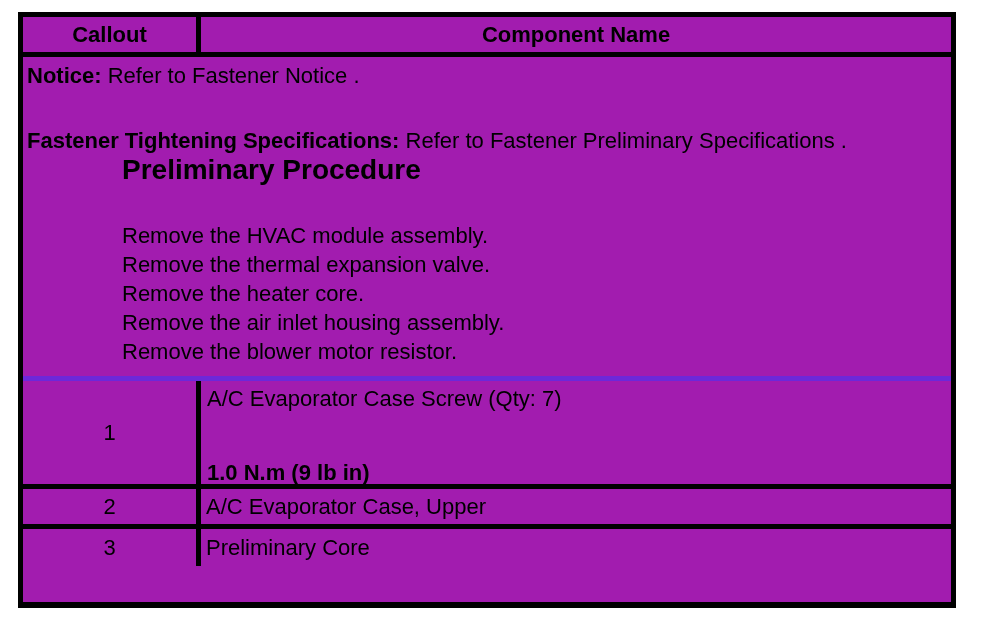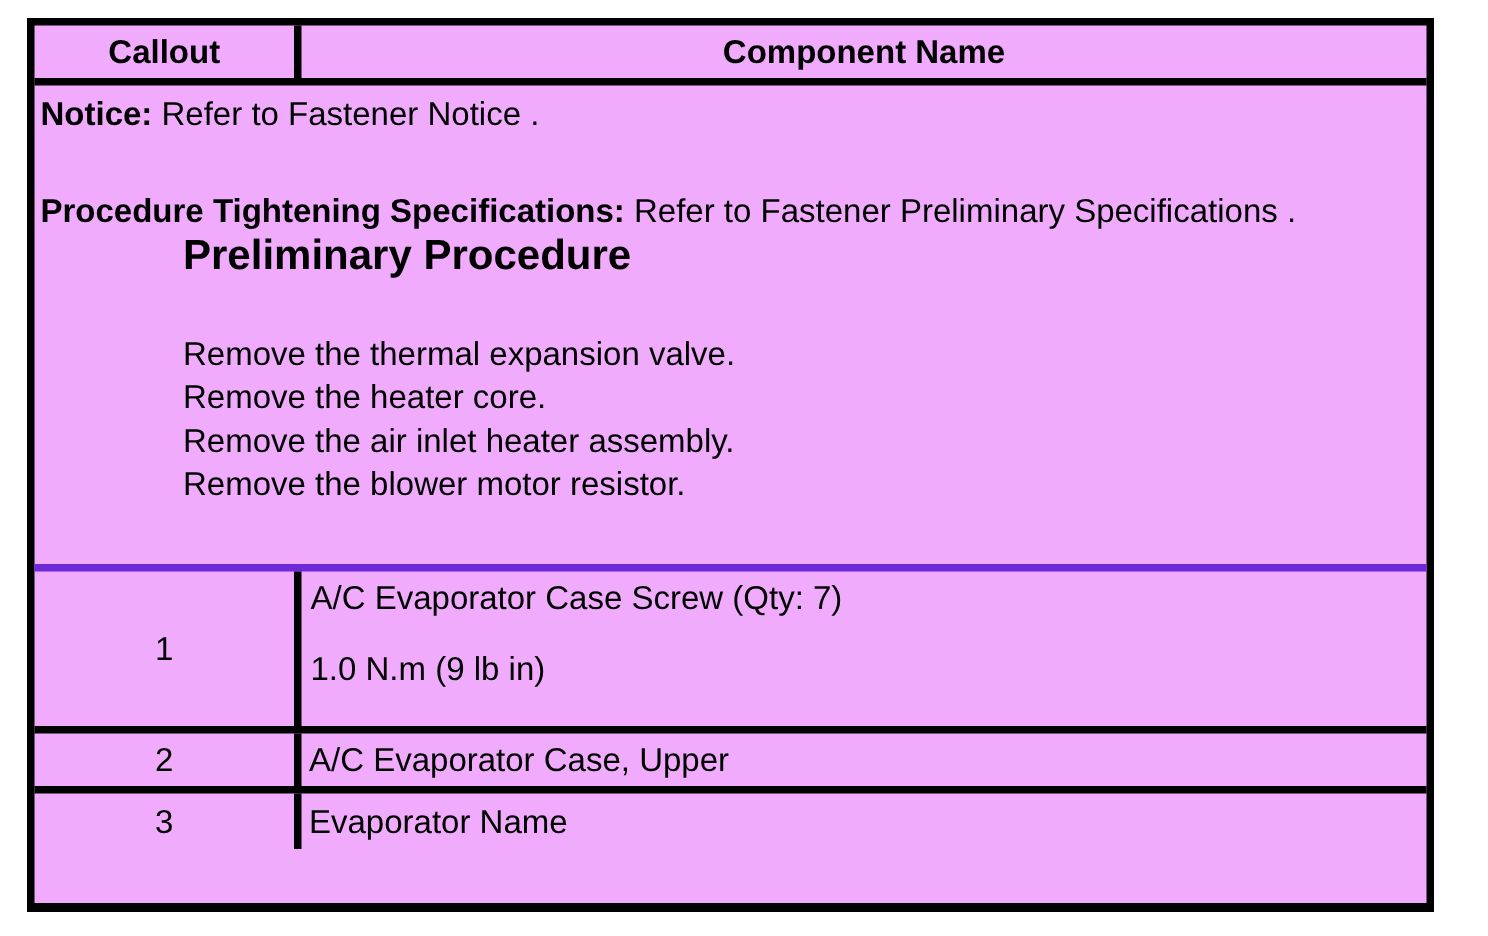--- a/index.html
+++ b/index.html
@@ -9,21 +9,21 @@
     font-family: "Liberation Sans", "DejaVu Sans", sans-serif;
     color: #000000;
     overflow: hidden;
   }
   .doc-table {
     position: absolute;
     left: 18px; top: 12px;
     width: 938px; height: 596px;
     border: 5px solid #000000;
     border-bottom-width: 6px;
-    background: #f0abfc;
+    background: #a21caf;
   }
   .trow { display: flex; width: 100%; }
   .callout-col {
     width: 178px;
     flex: 0 0 178px;
     border-right: 5px solid #000000;
     display: flex;
     align-items: center;
     justify-content: center;
   }
@@ -53,21 +53,21 @@
   }
   .steps { margin-top: 37px; padding-left: 95px; }
   .step-line { line-height: 29px; }
 
   
   .data-row { font-size: 22px; line-height: 29px; }
   .row-1 { height: 108px; border-bottom: 5px solid #000000; }
   .row-2 { height: 40px;  border-bottom: 5px solid #000000; }
   .row-3 { height: 37px; }
   .row-1 .component-col { padding: 3px 2px 0 6px; }
-  .torque-line { margin-top: 18px; font-weight: normal; }
+  .torque-line { margin-top: 45px; font-weight: bold; }
   .row-2 .component-col, .row-3 .component-col {
     display: flex; align-items: center;
     padding-left: 5px;
   }
   .callout-num { font-size: 22px; }
 </style>
 </head>
 <body>
 
 <div class="doc-table">
@@ -75,27 +75,28 @@
   <div class="trow header-row">
     <div class="callout-col">Callout</div>
     <div class="component-col">Component Name</div>
   </div>
 
   <div class="notice-cell">
     <div class="para-notice">
       <span class="para-label">Notice:</span><span> Refer to Fastener Notice .</span>
     </div>
     <div class="para-fastener">
-      <span class="para-label">Procedure Tightening Specifications:</span><span> Refer to Fastener Preliminary Specifications .</span>
+      <span class="para-label">Fastener Tightening Specifications:</span><span> Refer to Fastener Preliminary Specifications .</span>
     </div>
     <div class="preliminary-heading">Preliminary Procedure</div>
     <div class="steps">
+      <div class="step-line">Remove the HVAC module assembly.</div>
       <div class="step-line">Remove the thermal expansion valve.</div>
       <div class="step-line">Remove the heater core.</div>
-      <div class="step-line">Remove the air inlet heater assembly.</div>
+      <div class="step-line">Remove the air inlet housing assembly.</div>
       <div class="step-line">Remove the blower motor resistor.</div>
     </div>
   </div>
 
   <div class="trow data-row row-1">
     <div class="callout-col">
       <span class="callout-num">1</span>
     </div>
     <div class="component-col">
       <div>A/C Evaporator Case Screw (Qty: 7)</div>
@@ -110,17 +111,17 @@
     <div class="component-col">
       <div>A/C Evaporator Case, Upper</div>
     </div>
   </div>
 
   <div class="trow data-row row-3">
     <div class="callout-col">
       <span class="callout-num">3</span>
     </div>
     <div class="component-col">
-      <div>Evaporator Name</div>
+      <div>Preliminary Core</div>
     </div>
   </div>
 
 </div>
 
 </body></html>

